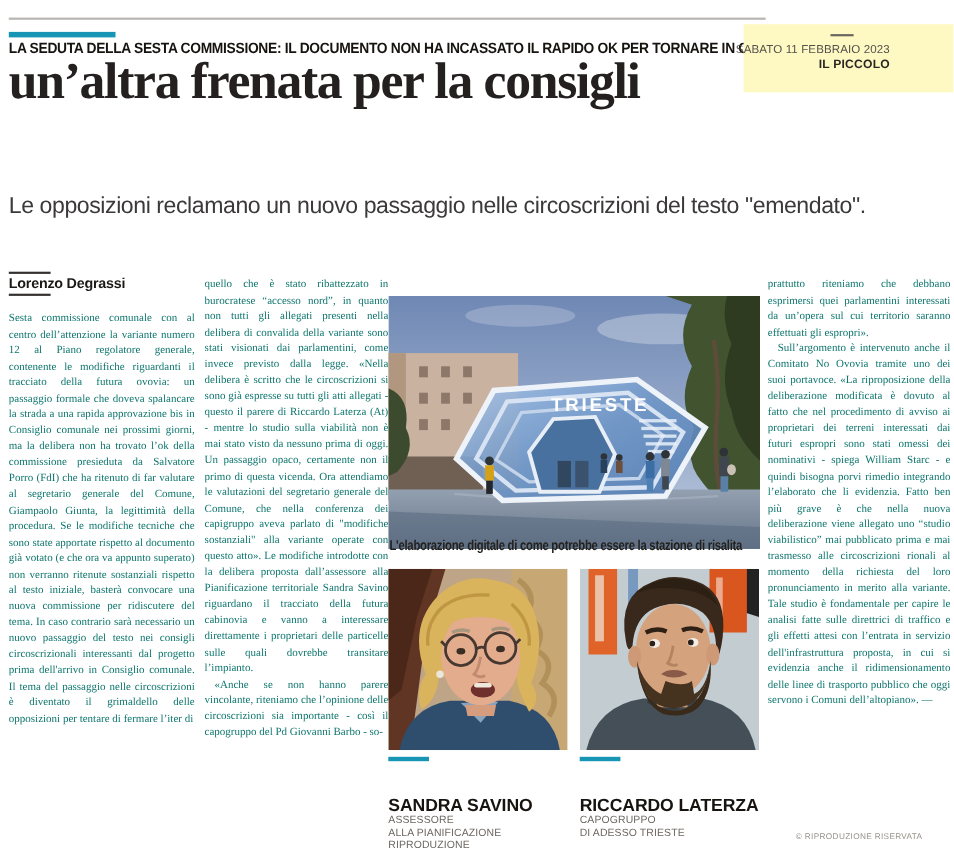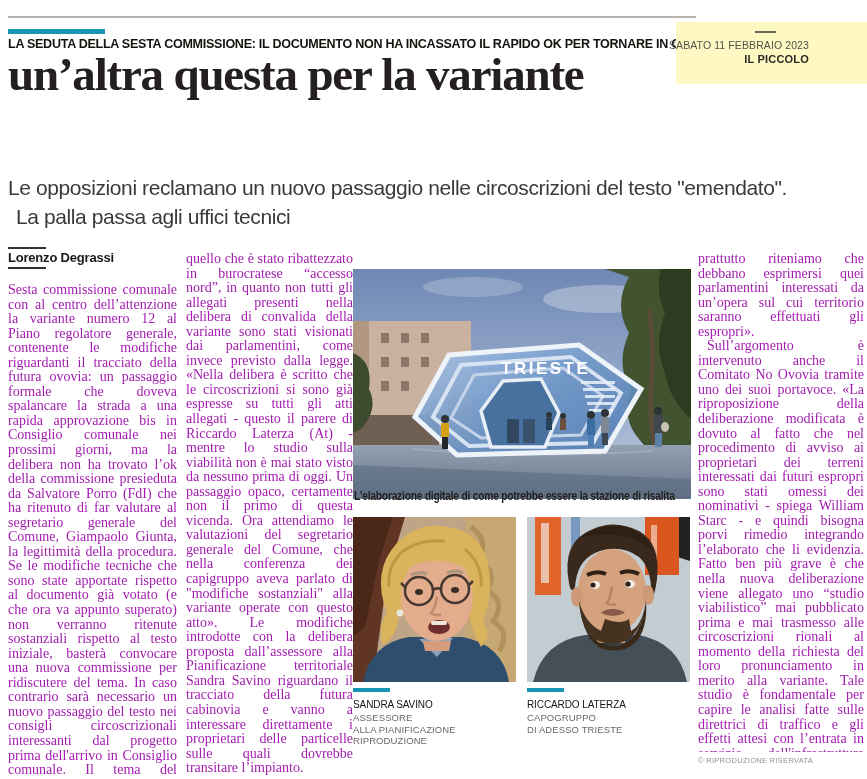--- a/index.html
+++ b/index.html
@@ -29,74 +29,73 @@
            font-family:"Liberation Sans","DejaVu Sans",sans-serif;
            font-size:21px;line-height:28.5px;letter-spacing:-0.4px;color:#3c393a;}
   .subhead .line2{padding-left:8px;}
 
   .byline-block{position:absolute;left:8px;top:247px;}
   .byline-rule{width:38px;height:0;border-top:2px solid #35312e;}
   .byline-name{font-family:"Liberation Sans","DejaVu Sans",sans-serif;
                font-weight:bold;font-size:13px;color:#1b1917;letter-spacing:-0.2px;
                padding:1px 0 2px 0;}
 
-  .bodycol{position:absolute;font-size:14px;line-height:14.55px;text-align:justify;
-           color:#a21caf;overflow:hidden;hyphens:auto;-webkit-hyphens:auto;}
+  .bodycol{position:absolute;font-size:10px;line-height:14.55px;text-align:justify;
+           color:#0f766e;overflow:hidden;hyphens:auto;-webkit-hyphens:auto;}
   .bodycol p{margin:0;}
   .bodycol p.indent{text-indent:9px;}
   #col1{left:8px;top:283px;width:169px;height:494px;}
   #col2{left:186px;top:252px;width:167px;height:525px;}
   #col3{left:698px;top:252px;width:166px;height:500px;}
 
-  .copyright{position:absolute;left:698px;top:756px;width:166px;text-align:left;
+  .copyright{position:absolute;left:698px;top:756px;width:166px;text-align:center;
              font-family:"Liberation Sans","DejaVu Sans",sans-serif;
              font-size:7.5px;color:#98928c;letter-spacing:0.3px;}
 
   .media{position:absolute;left:353px;top:253px;width:338px;}
   .render-box{position:absolute;left:0;top:16px;width:338px;height:230px;overflow:hidden;}
   .render-caption{position:absolute;left:1px;top:235px;white-space:nowrap;
                   font-family:"Liberation Sans","DejaVu Sans",sans-serif;
                   font-weight:bold;font-size:13px;letter-spacing:-0.3px;color:#23211e;
                   transform:scaleX(0.79);transform-origin:left top;}
   .portrait{position:absolute;top:264px;width:163px;height:165px;overflow:hidden;}
   #portrait-savino{left:0;}
   #portrait-laterza{left:174px;}
   .cap-bar{position:absolute;top:435px;width:37px;height:4px;}
   #cap-bar-savino{left:0;}
   #cap-bar-laterza{left:174px;}
   .cap-block{position:absolute;top:445px;width:170px;
              font-family:"Liberation Sans","DejaVu Sans",sans-serif;}
   #cap-savino{left:0;}
   #cap-laterza{left:174px;}
-  .cap-name{font-weight:normal;font-size:10px;color:#17140f;letter-spacing:-0.1px;line-height:14px;}
+  .cap-name{font-weight:bold;font-size:16px;color:#17140f;letter-spacing:-0.1px;line-height:14px;margin-top:28px;}
   .cap-role{font-size:9.5px;color:#6d6761;letter-spacing:0.1px;line-height:11.5px;}
 </style>
 </head>
 <body>
 
 <div id="page">
 
   <div class="top-rule"></div>
   <div class="accent-bar" style="background:#1795b4;"></div>
 
   <div class="kicker">LA SEDUTA DELLA SESTA COMMISSIONE: IL DOCUMENTO NON HA INCASSATO IL RAPIDO OK PER TORNARE IN CONSIGLIO</div>
 
   <div class="date-panel">
     <div class="date-dash"></div>
     <div class="date-text">SABATO 11 FEBBRAIO 2023</div>
     <div class="brand-text">IL PICCOLO</div>
   </div>
 
   <div class="headline">
-    <div>un’altra questa per la variante</div>
+    <div>un’altra frenata per la consigli</div>
   </div>
 
   <div class="subhead">
     <div>Le opposizioni reclamano un nuovo passaggio nelle circoscrizioni del testo "emendato".</div>
-    <div class="line2">La palla passa agli uffici tecnici</div>
   </div>
 
   <div class="byline-block">
     <div class="byline-rule"></div>
     <div class="byline-name">Lorenzo Degrassi</div>
     <div class="byline-rule"></div>
   </div>
 
   <div id="col1" class="bodycol">
     <p>Sesta commissione comunale con al centro dell’attenzione la variante numero 12 al Piano regolatore generale, contenente le modifiche riguardanti il tracciato della futura ovovia: un passaggio formale che doveva spalancare la strada a una rapida approvazione bis in Consiglio comunale nei prossimi giorni, ma la delibera non ha trovato l’ok della commissione presieduta da Salvatore Porro (FdI) che ha ritenuto di far valutare al segretario generale del Comune, Giampaolo Giunta, la legittimità della procedura. Se le modifiche tecniche che sono state apportate rispetto al documento già votato (e che ora va appunto superato) non verranno ritenute sostanziali rispetto al testo iniziale, basterà convocare una nuova commissione per ridiscutere del tema. In caso contrario sarà necessario un nuovo passaggio del testo nei consigli circoscrizionali interessanti dal progetto prima dell'arrivo in Consiglio comunale. Il tema del passaggio nelle circoscrizioni è diventato il grimaldello delle opposizioni per tentare di fermare l’iter di</p>

